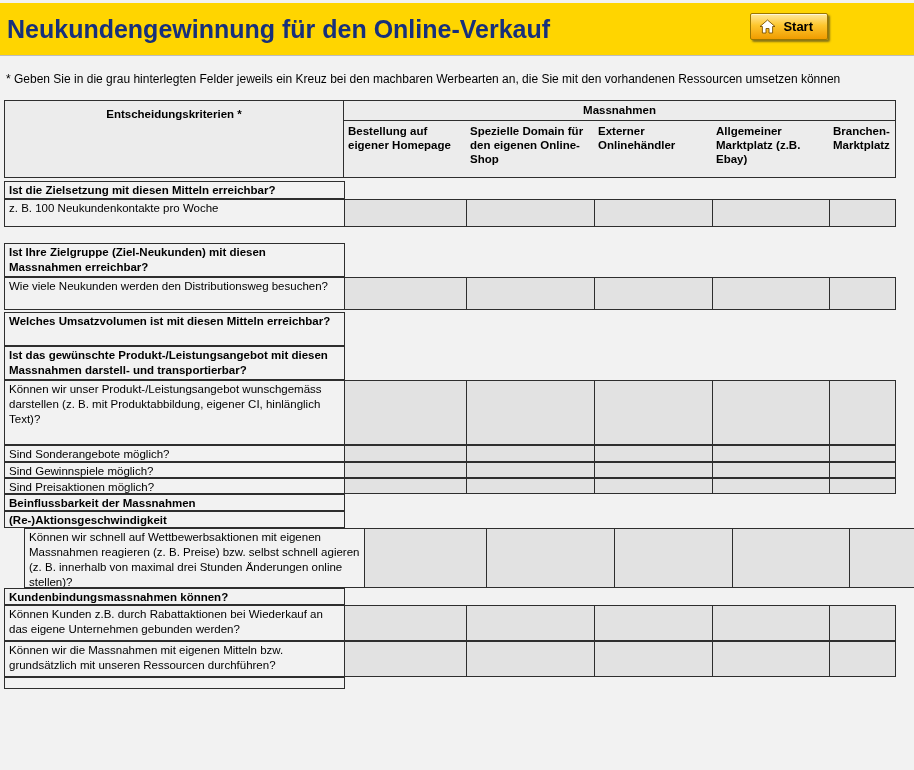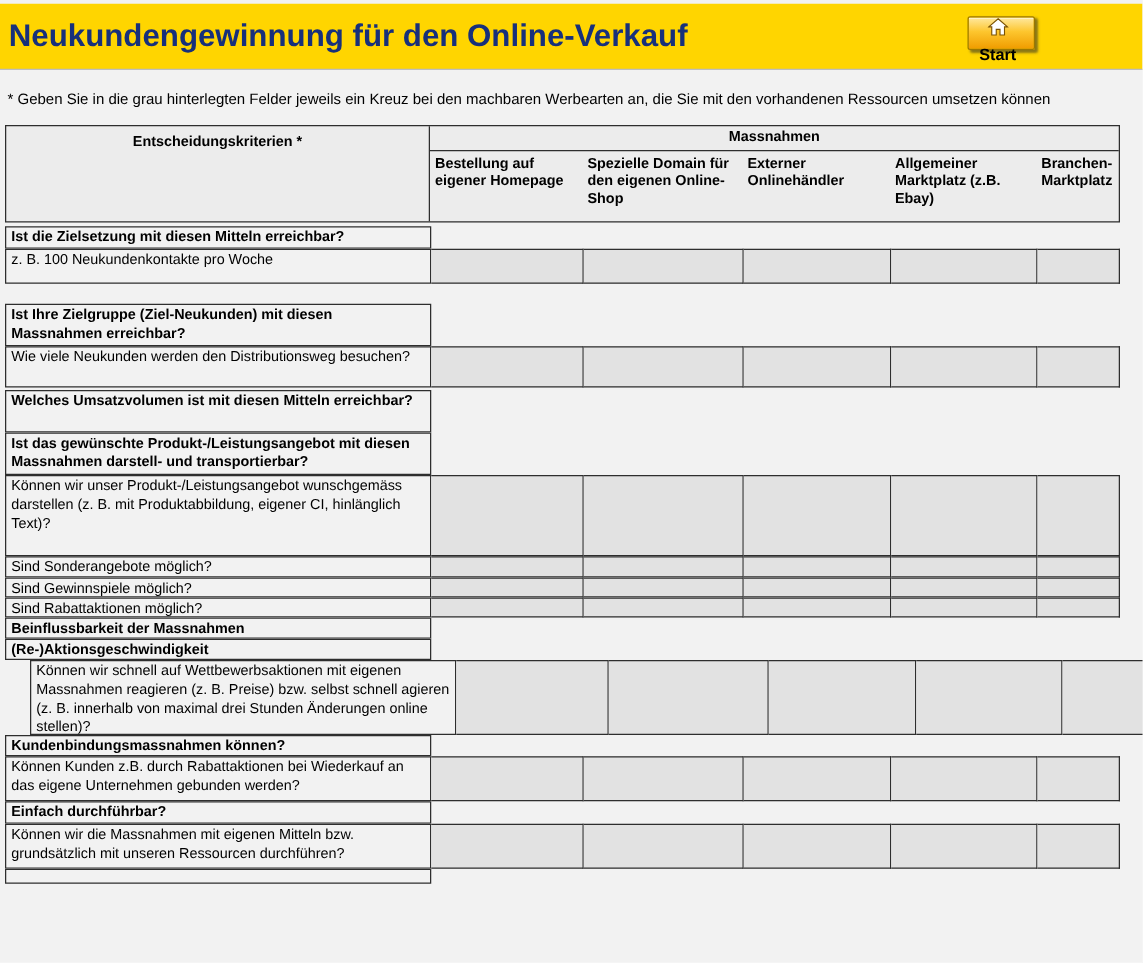--- a/index.html
+++ b/index.html
@@ -36,21 +36,20 @@
     height:27px;
     padding:0 14px 0 8px;
     display:flex; align-items:center; gap:7px;
     background:linear-gradient(180deg,#ffe9a0 0%,#fdc62e 45%,#f09c00 100%);
     border:1px solid #9c7700;
     border-radius:2px;
     box-shadow:2px 2px 2px rgba(40,40,40,.55), inset 0 1px 0 rgba(255,255,255,.6);
     font-family:"Liberation Sans",sans-serif;
     font-size:13px; font-weight:bold; color:#000;
     cursor:pointer;
-    flex-direction:column;
   }
   .start-btn .house { display:flex; align-items:center; }
   .instruction {
     padding:16px 0 0 6px;
     font-size:12px;
     color:#000;
     white-space:nowrap;
   }
   .table { margin:14px 0 0 4px; width:892px; }
   .thead {
@@ -183,21 +182,21 @@
         </div>
         <div class="trow question" style="height: 16px;">
           <div class="cell-left">Sind Gewinnspiele möglich?</div>
           <div class="cell-input" style="width: 122px;"></div>
           <div class="cell-input" style="width: 128px;"></div>
           <div class="cell-input" style="width: 118px;"></div>
           <div class="cell-input" style="width: 117px;"></div>
           <div class="cell-input" style="width: 66px;"></div>
         </div>
         <div class="trow question" style="height: 16px;">
-          <div class="cell-left">Sind Rabattaktionen möglich?</div>
+          <div class="cell-left">Sind Preisaktionen möglich?</div>
           <div class="cell-input" style="width: 122px;"></div>
           <div class="cell-input" style="width: 128px;"></div>
           <div class="cell-input" style="width: 118px;"></div>
           <div class="cell-input" style="width: 117px;"></div>
           <div class="cell-input" style="width: 66px;"></div>
         </div>
         <div class="trow section" style="height: 17px;">
           <div class="cell-left">Beinflussbarkeit der Massnahmen</div>
         </div>
         <div class="trow section" style="height: 17px;">
@@ -215,23 +214,20 @@
           <div class="cell-left">Kundenbindungsmassnahmen können?</div>
         </div>
         <div class="trow question" style="height: 36px;">
           <div class="cell-left">Können Kunden z.B. durch Rabattaktionen bei Wiederkauf an das eigene Unternehmen gebunden werden?</div>
           <div class="cell-input" style="width: 122px;"></div>
           <div class="cell-input" style="width: 128px;"></div>
           <div class="cell-input" style="width: 118px;"></div>
           <div class="cell-input" style="width: 117px;"></div>
           <div class="cell-input" style="width: 66px;"></div>
         </div>
-        <div class="trow section" style="height: 18px;">
-          <div class="cell-left">Einfach durchführbar?</div>
-        </div>
         <div class="trow question" style="height: 36px;">
           <div class="cell-left">Können wir die Massnahmen mit eigenen Mitteln bzw. grundsätzlich mit unseren Ressourcen durchführen?</div>
           <div class="cell-input" style="width: 122px;"></div>
           <div class="cell-input" style="width: 128px;"></div>
           <div class="cell-input" style="width: 118px;"></div>
           <div class="cell-input" style="width: 117px;"></div>
           <div class="cell-input" style="width: 66px;"></div>
         </div>
         <div class="trow section" style="height: 12px;">
           <div class="cell-left"></div>

